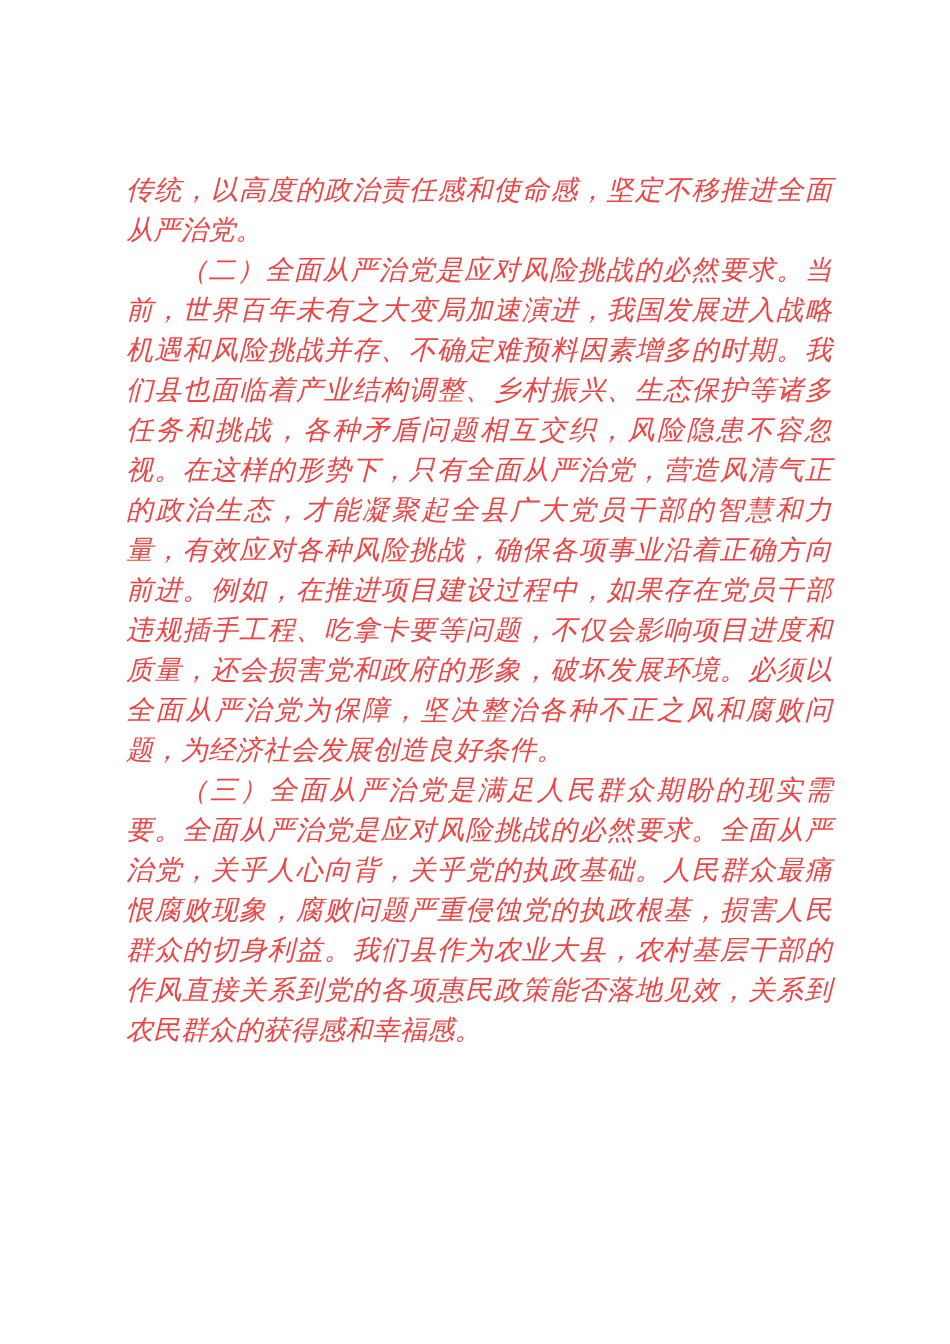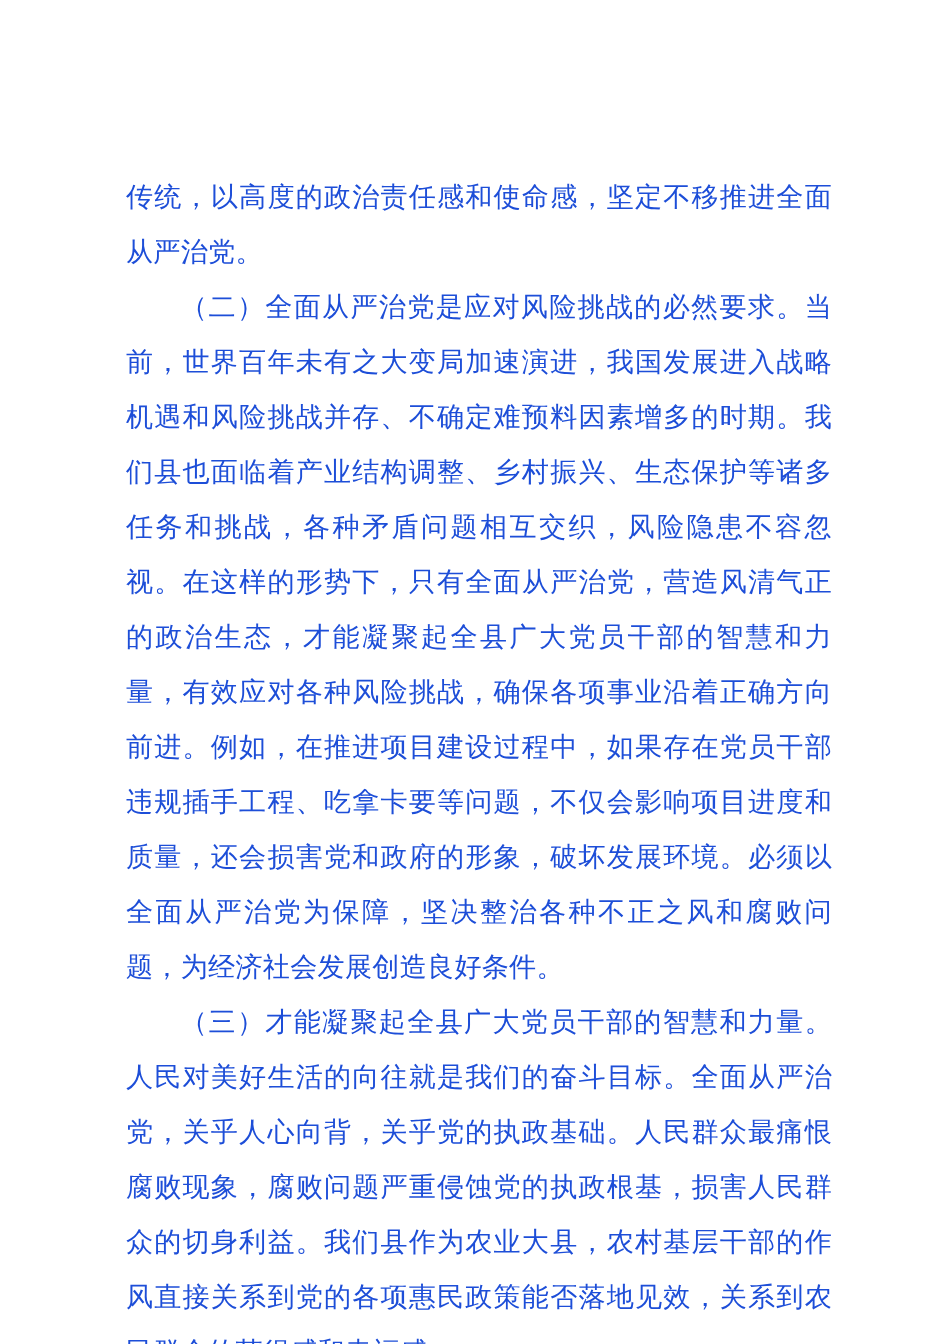--- a/index.html
+++ b/index.html
@@ -22,45 +22,46 @@
   }
   .page-body {
     position: absolute;
     left: 126px;
     top: 170px;
     width: 706px;
   }
   .para {
     margin: 0;
     padding: 0;
-    color: #1d4ed8;
+    color: #ef4444;
     font-family: "Liberation Serif", "DejaVu Serif", serif;
     font-size: 27.1px;
-    line-height: 55px;
+    line-height: 40px;
     text-align: justify;
     text-align-last: left;
     text-justify: inter-character;
     letter-spacing: 0.01em;
     word-break: break-all;
     white-space: normal;
+    font-style: italic;
   }
   .para.indent {
     text-indent: 2em;
   }
   
   .para {
     -webkit-font-smoothing: antialiased;
   }
 </style>
 </head>
 <body>
 
 <div class="page">
   <div class="page-body">
 
     <p class="para">传统，以高度的政治责任感和使命感，坚定不移推进全面从严治党。</p>
 
     <p class="para indent">（二）全面从严治党是应对风险挑战的必然要求。当前，世界百年未有之大变局加速演进，我国发展进入战略机遇和风险挑战并存、不确定难预料因素增多的时期。我们县也面临着产业结构调整、乡村振兴、生态保护等诸多任务和挑战，各种矛盾问题相互交织，风险隐患不容忽视。在这样的形势下，只有全面从严治党，营造风清气正的政治生态，才能凝聚起全县广大党员干部的智慧和力量，有效应对各种风险挑战，确保各项事业沿着正确方向前进。例如，在推进项目建设过程中，如果存在党员干部违规插手工程、吃拿卡要等问题，不仅会影响项目进度和质量，还会损害党和政府的形象，破坏发展环境。必须以全面从严治党为保障，坚决整治各种不正之风和腐败问题，为经济社会发展创造良好条件。</p>
 
-    <p class="para indent">（三）才能凝聚起全县广大党员干部的智慧和力量。人民对美好生活的向往就是我们的奋斗目标。全面从严治党，关乎人心向背，关乎党的执政基础。人民群众最痛恨腐败现象，腐败问题严重侵蚀党的执政根基，损害人民群众的切身利益。我们县作为农业大县，农村基层干部的作风直接关系到党的各项惠民政策能否落地见效，关系到农民群众的获得感和幸福感。</p>
+    <p class="para indent">（三）全面从严治党是满足人民群众期盼的现实需要。全面从严治党是应对风险挑战的必然要求。全面从严治党，关乎人心向背，关乎党的执政基础。人民群众最痛恨腐败现象，腐败问题严重侵蚀党的执政根基，损害人民群众的切身利益。我们县作为农业大县，农村基层干部的作风直接关系到党的各项惠民政策能否落地见效，关系到农民群众的获得感和幸福感。</p>
 
   </div>
 </div>
 
 </body></html>

